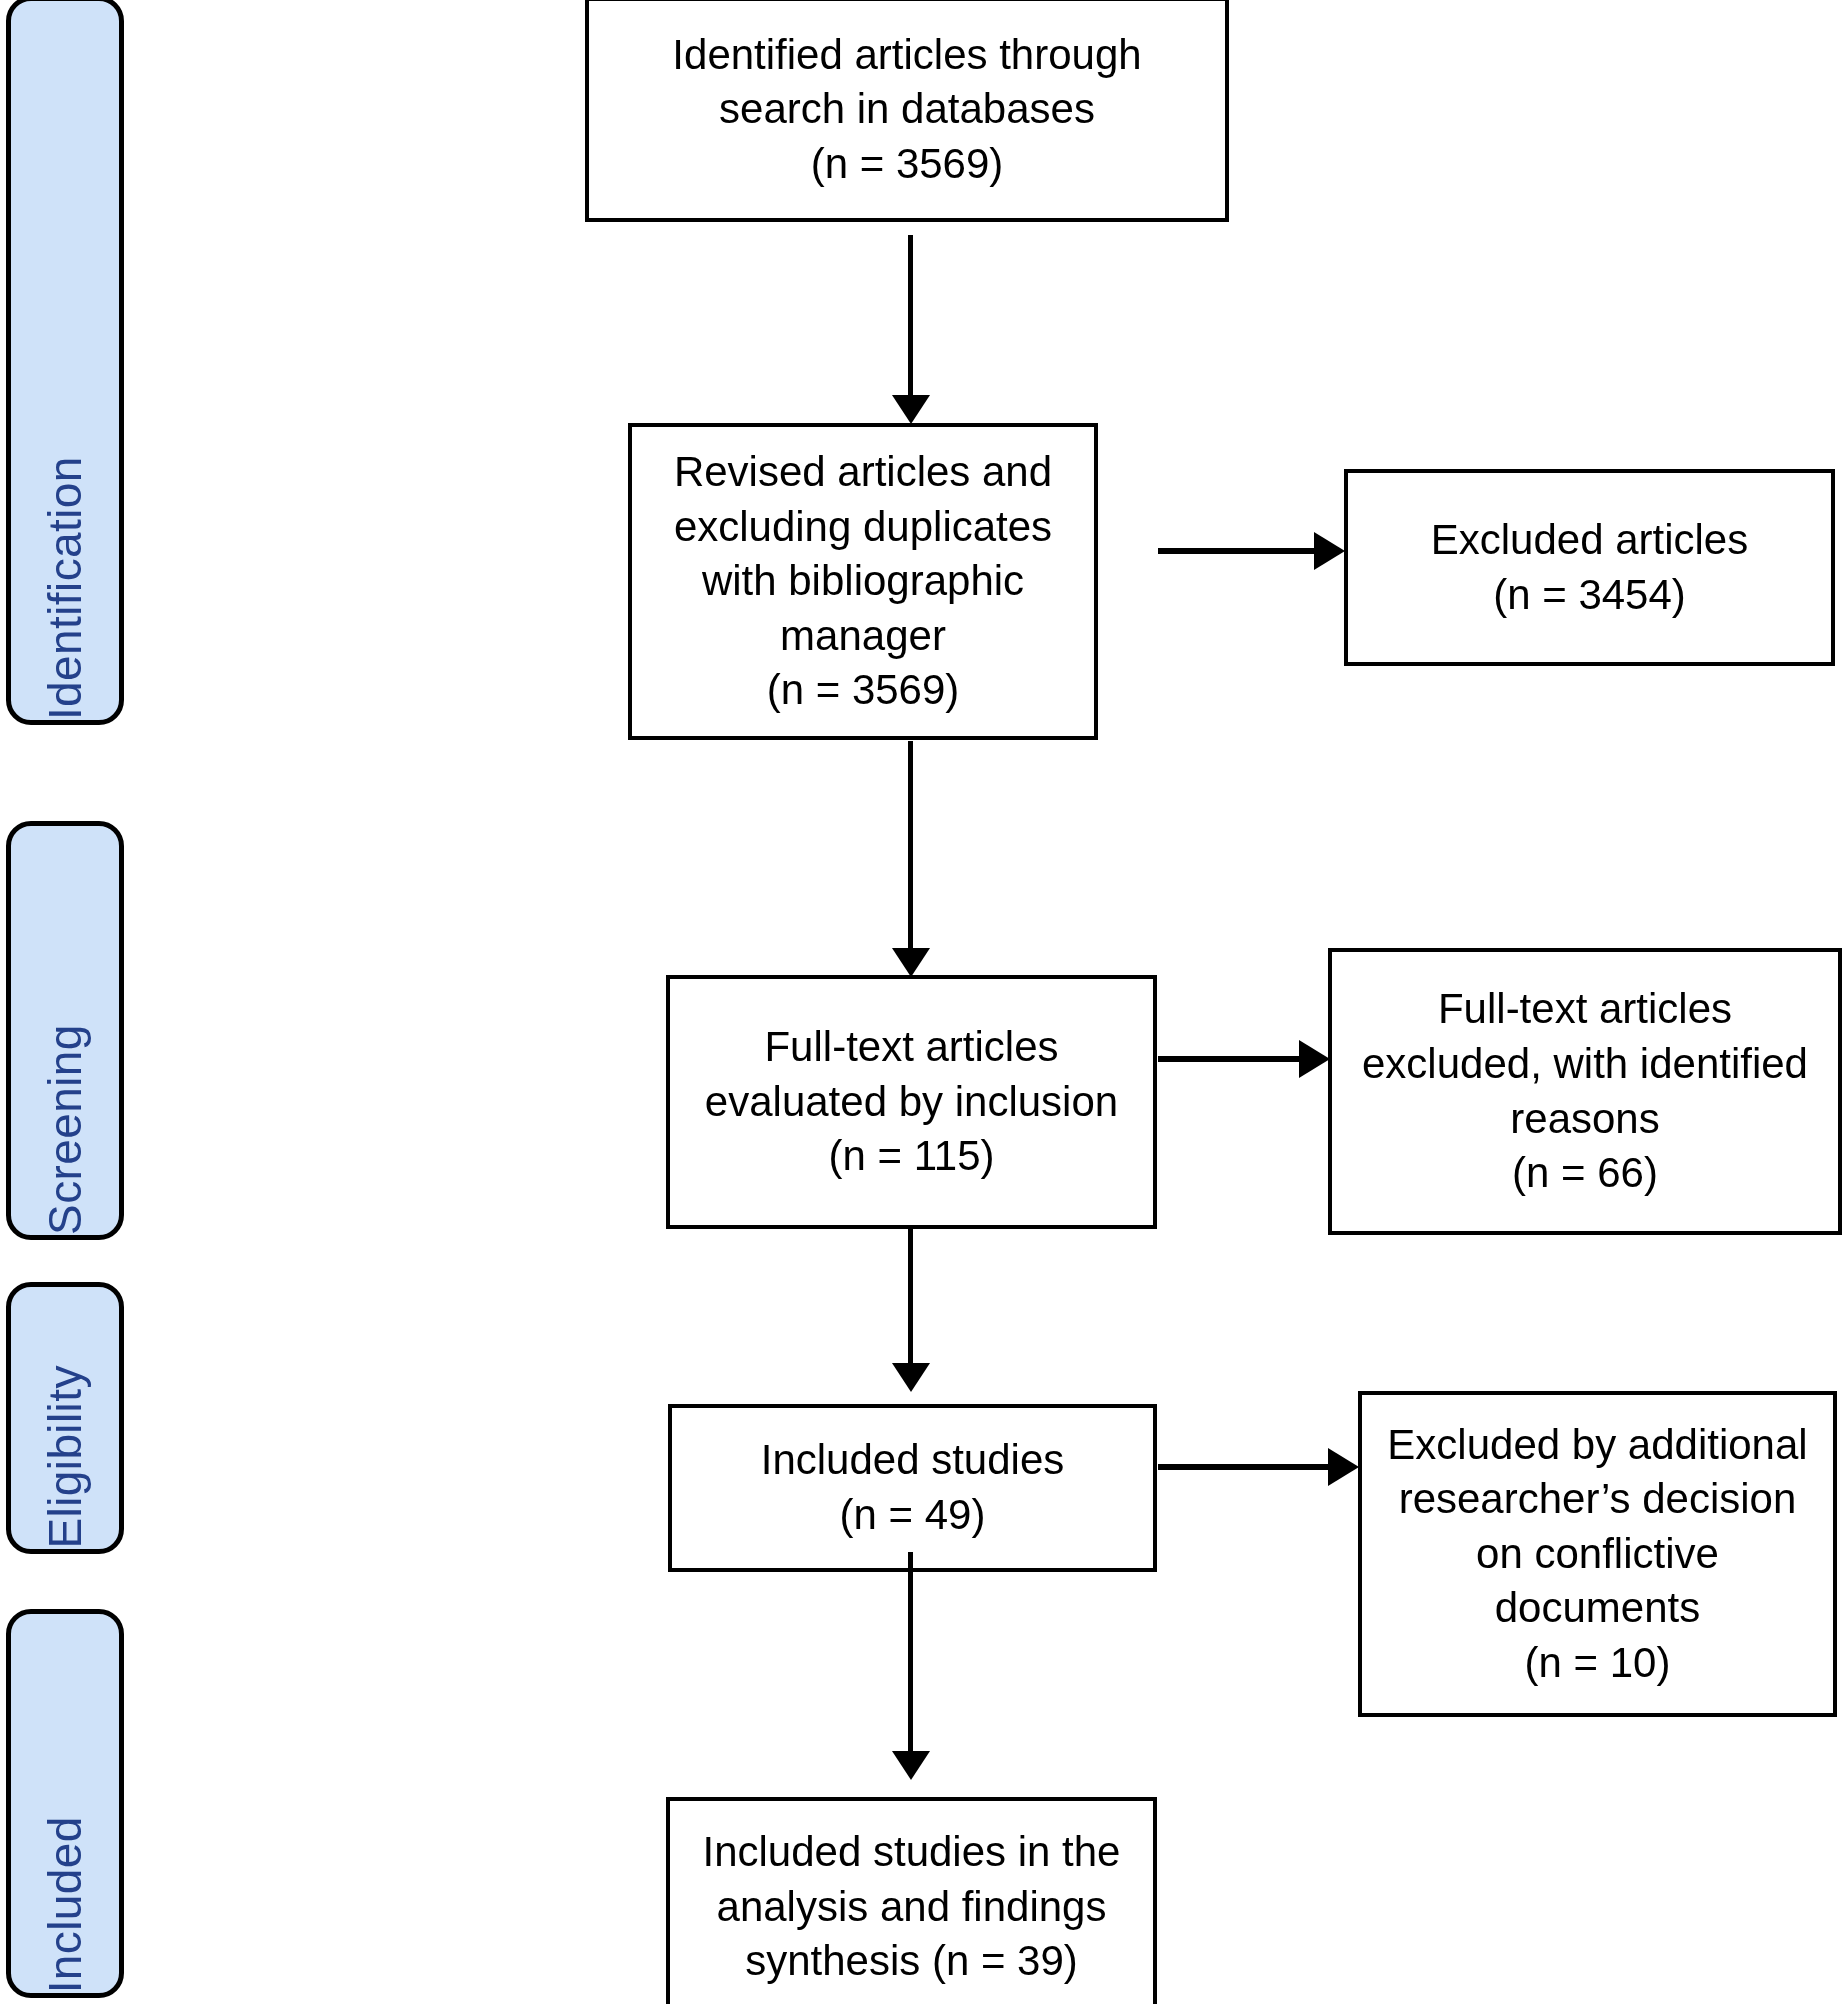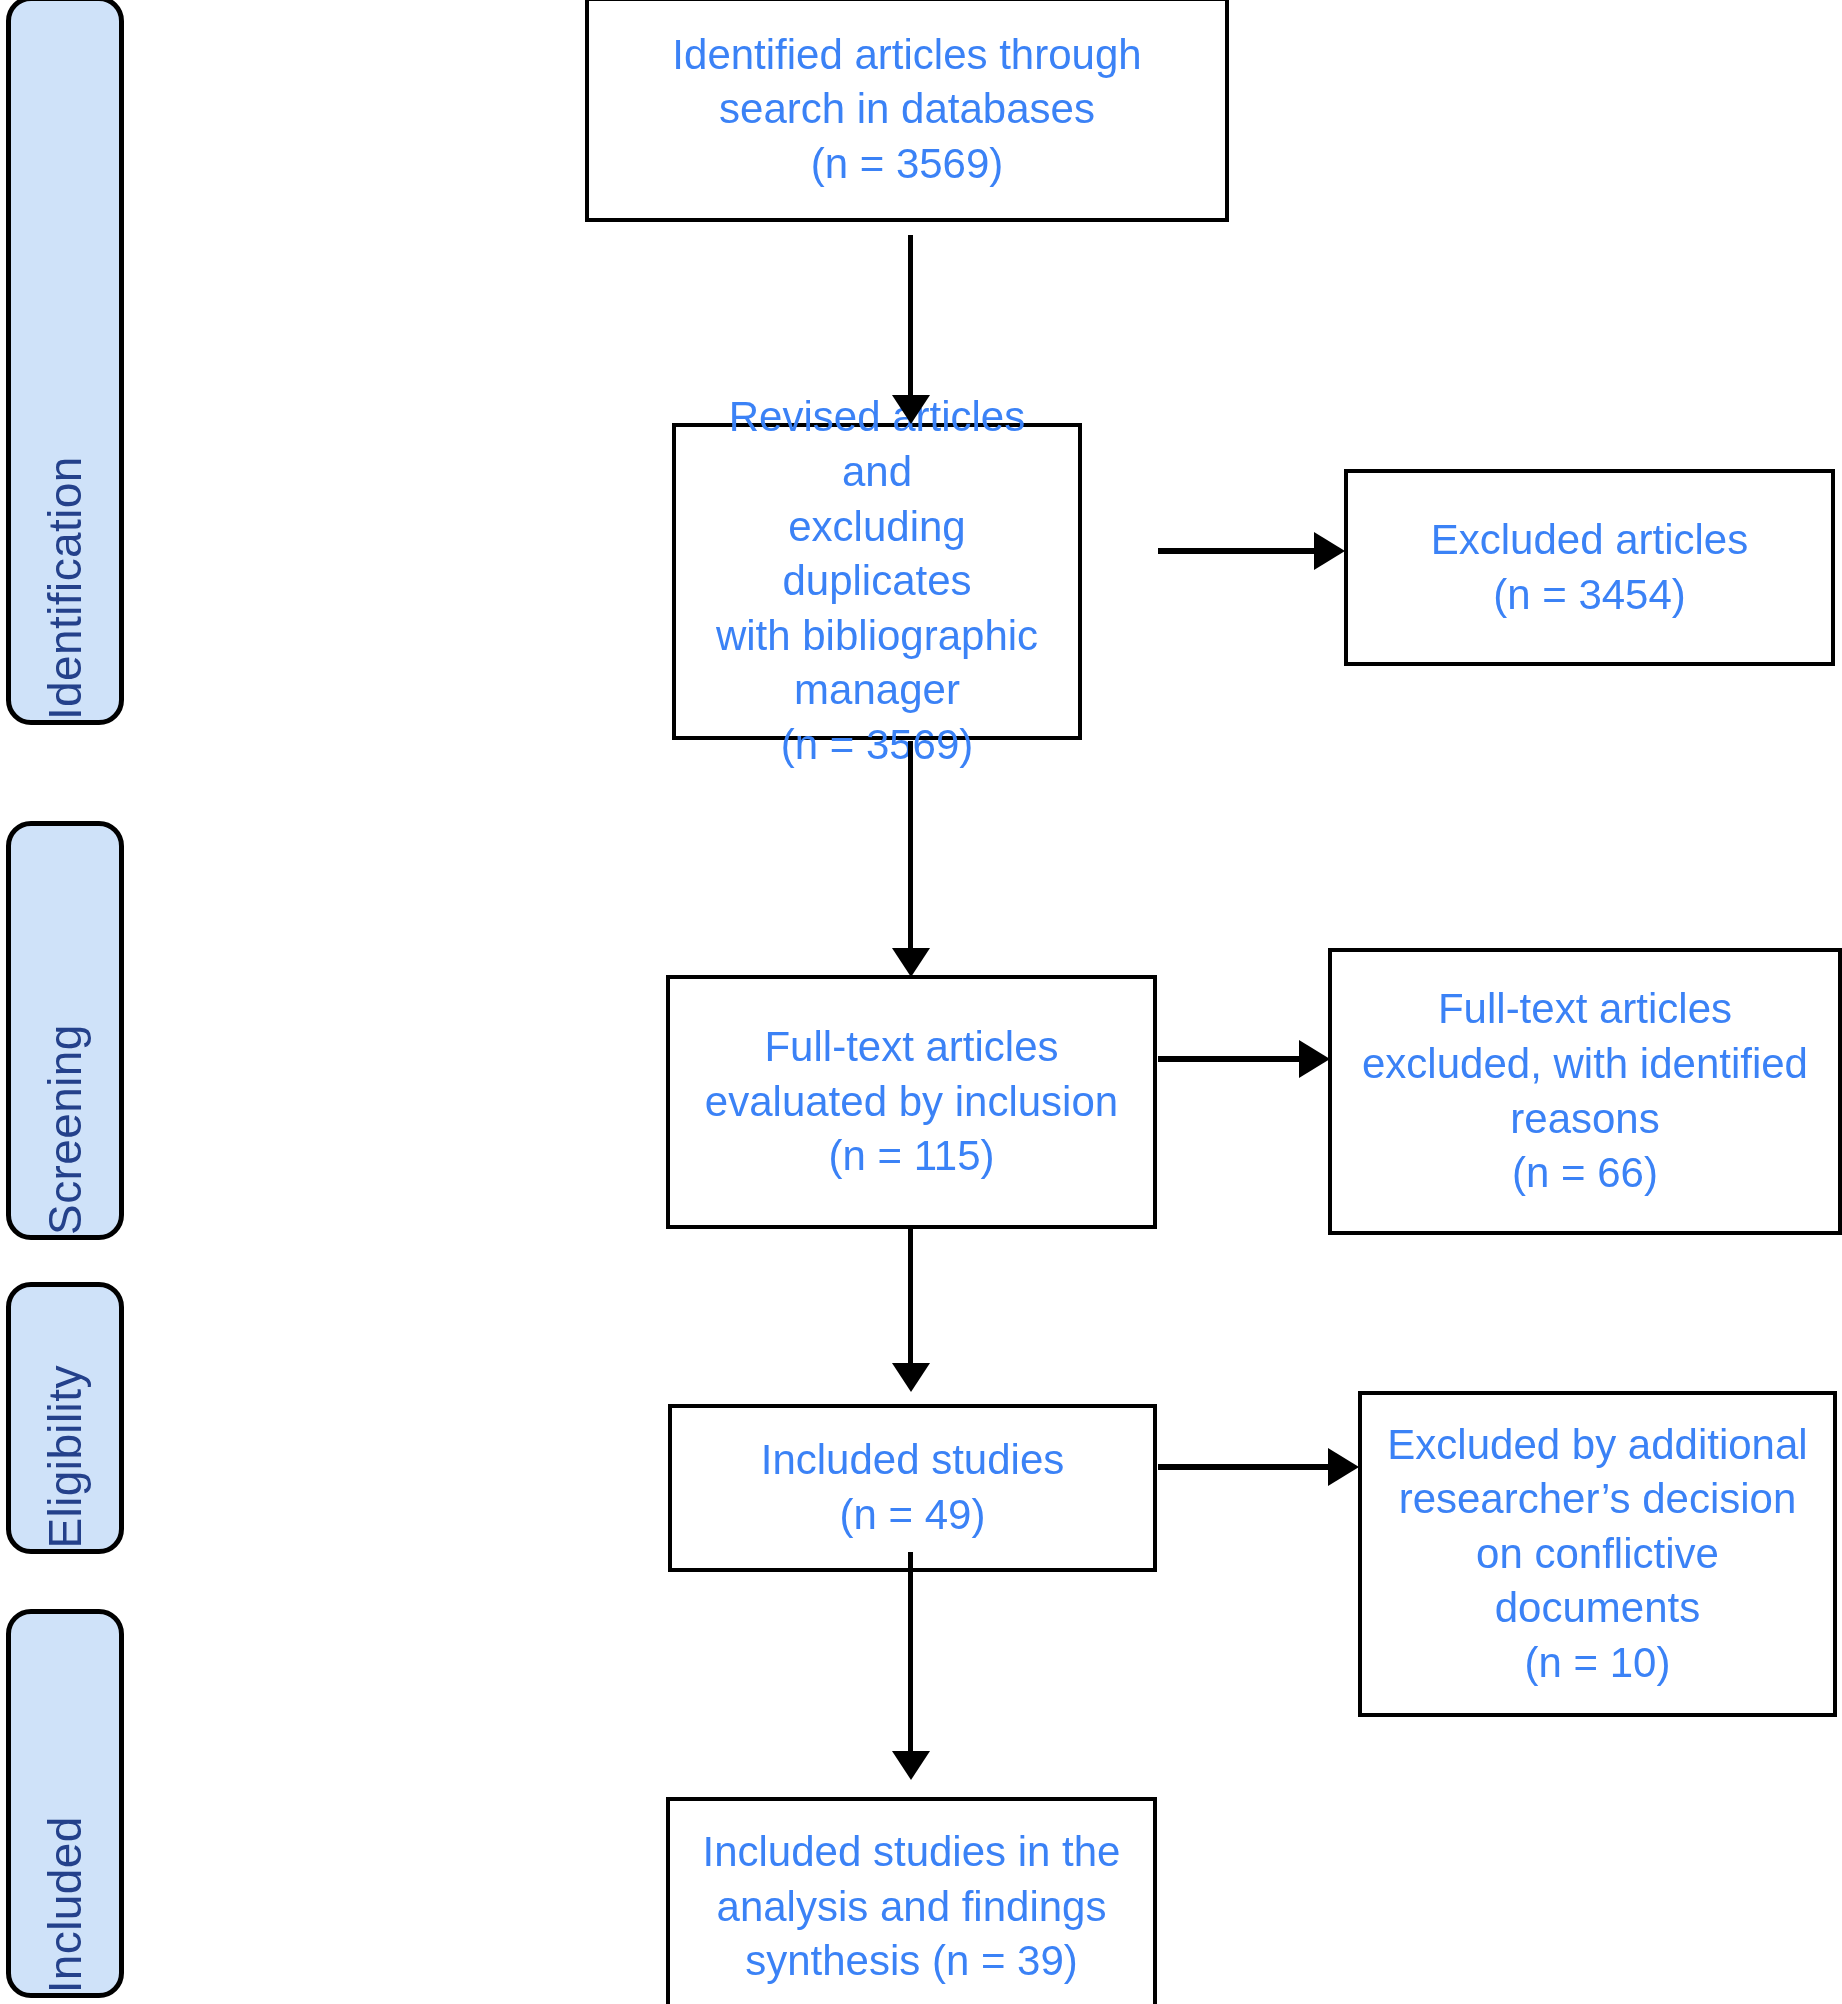--- a/index.html
+++ b/index.html
@@ -48,21 +48,21 @@
     position: absolute;
     background: #ffffff;
     border: 4.4px solid #000000;
     box-sizing: border-box;
     display: flex;
     align-items: center;
     justify-content: center;
     text-align: center;
   }
   .flow-box .box-text {
-    color: #3b82f6;
+    color: #000000;
     font-size: 42px;
     line-height: 1.30;
     padding: 0 16px;
     white-space: pre-line;
     font-family: "Liberation Sans", sans-serif;
   }
   
   .shadowed::after {
     content: "";
     position: absolute;
@@ -122,21 +122,21 @@
   <div class="stage-pill" style="left:5.9px; top:1609px; width:118px; height:389px;">
     <span class="stage-label">Included</span>
   </div>
 
   <div class="flow-box" style="left:585px; top:-2.9px; width:644px; height:225px;">
     <span class="box-text">Identified articles through
 search in databases
 (n = 3569)</span>
   </div>
 
-  <div class="flow-box" style="left:672px; top:423px; width:410px; height:317px;">
+  <div class="flow-box" style="left:628px; top:423px; width:470px; height:317px;">
     <span class="box-text">Revised articles and
 excluding duplicates
 with bibliographic
 manager
 (n = 3569)</span>
   </div>
 
   <div class="flow-box shadowed" style="left:1344px; top:469px; width:491px; height:197px;">
     <span class="box-text">Excluded articles
 (n = 3454)</span>

